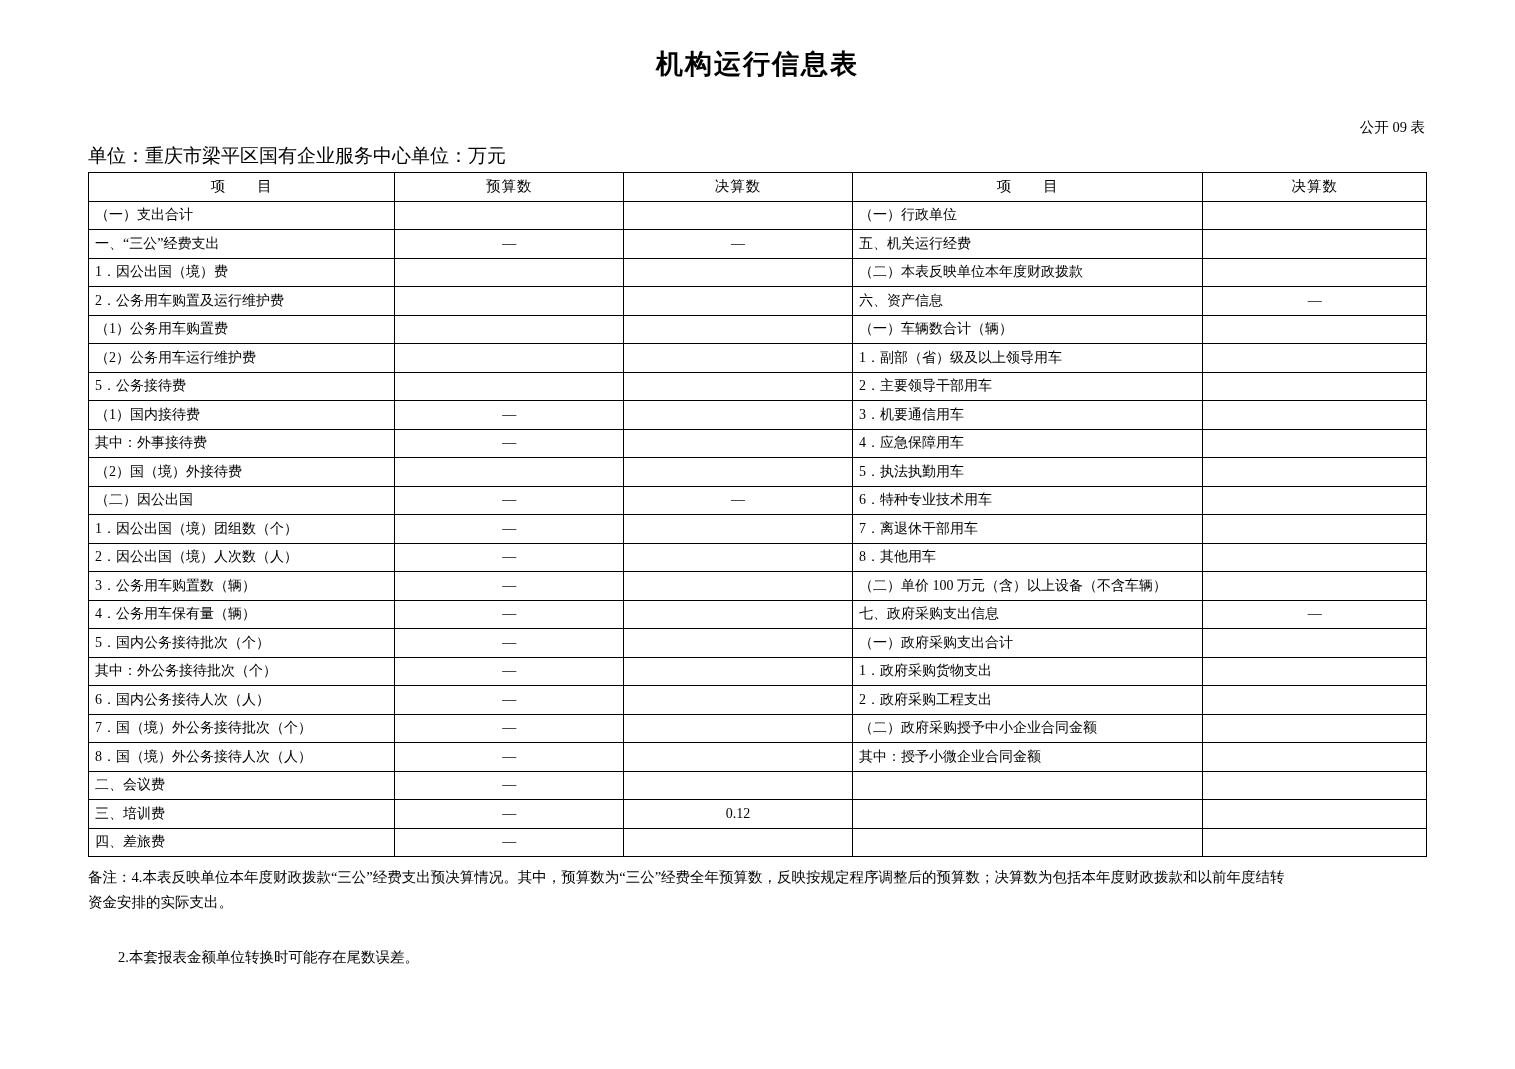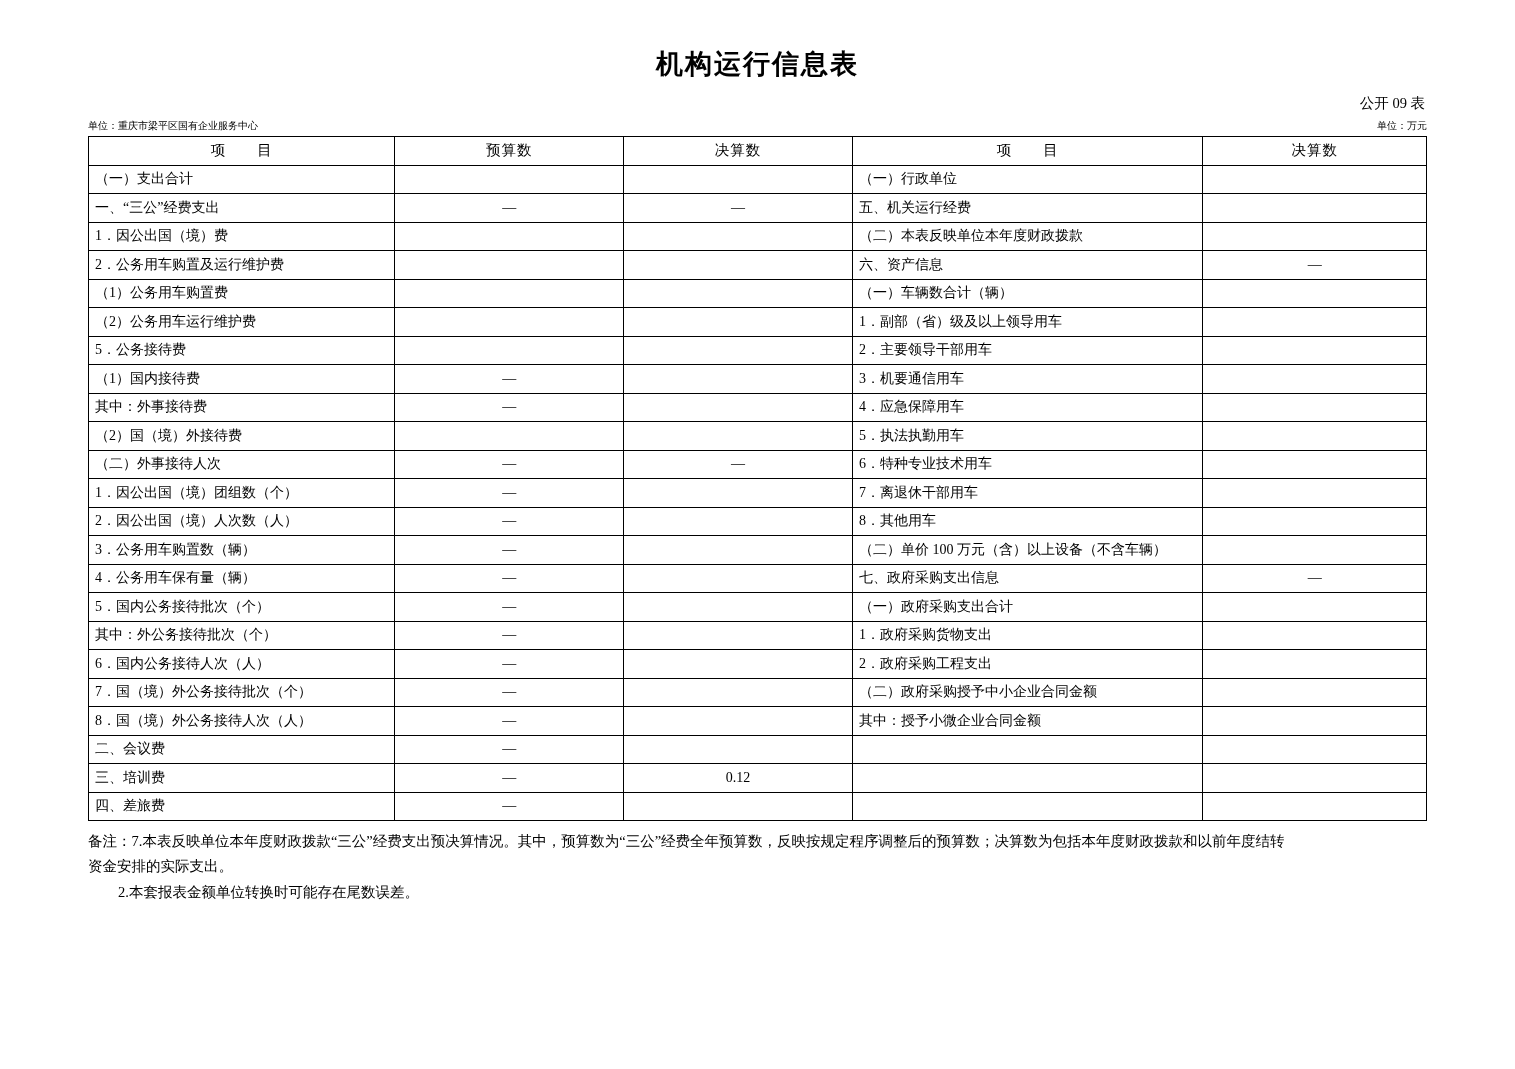--- a/index.html
+++ b/index.html
@@ -27,28 +27,27 @@
     font-size: 27px;
     font-weight: bold;
     letter-spacing: 2px;
     margin-top: 46px;
     margin-bottom: 0;
     font-family: "Liberation Serif", "DejaVu Serif", serif;
   }
   .form-code {
     text-align: right;
     font-size: 14.5px;
-    margin-top: 12px;
+    margin-top: 36px;
     margin-right: 2px;
   }
   .meta-row {
     display: flex;
-    justify-content: space-between;
     align-items: flex-end;
-    font-size: 10px;
+    font-size: 19px;
     margin-top: 6px;
     margin-bottom: 3px;
   }
   table.main {
     border-collapse: collapse;
     width: 100%;
     table-layout: fixed;
     font-size: 14px;
   }
   table.main td, table.main th {
@@ -78,21 +77,21 @@
   .lv2 { padding-left: 36px; }
   .lv3 { padding-left: 52px; }
   .lv4 { padding-left: 68px; }
 
   .notes {
     font-size: 14.5px;
     line-height: 1.75;
     margin-top: 8px;
   }
   .notes p { margin: 0; }
-  .notes .indent { text-indent: 30px; }
+  .notes .indent { text-indent: 30px; margin-top: 29px; }
   .page-number {
     position: absolute;
     bottom: 28px;
     left: 0;
     right: 0;
     text-align: center;
     font-size: 14.5px;
   }
 </style>
 </head>
@@ -184,21 +183,21 @@
           <td class="c-num3"></td>
         </tr>
         <tr>
           <td class="c-item lv3">（2）国（境）外接待费</td>
           <td class="c-num"></td>
           <td class="c-num2"></td>
           <td class="c-item2 lv2">5．执法执勤用车</td>
           <td class="c-num3"></td>
         </tr>
         <tr>
-          <td class="c-item lv1">（二）外事接待人次</td>
+          <td class="c-item lv1">（二）因公出国</td>
           <td class="c-num">—</td>
           <td class="c-num2">—</td>
           <td class="c-item2 lv2">6．特种专业技术用车</td>
           <td class="c-num3"></td>
         </tr>
         <tr>
           <td class="c-item lv2">1．因公出国（境）团组数（个）</td>
           <td class="c-num">—</td>
           <td class="c-num2"></td>
           <td class="c-item2 lv2">7．离退休干部用车</td>
@@ -278,19 +277,19 @@
           <td class="c-item lv0">四、差旅费</td>
           <td class="c-num">—</td>
           <td class="c-num2"></td>
           <td class="c-item2 lv0"></td>
           <td class="c-num3"></td>
         </tr>
       </tbody>
   </table>
 
   <div class="notes">
-    <p>备注：7.本表反映单位本年度财政拨款“三公”经费支出预决算情况。其中，预算数为“三公”经费全年预算数，反映按规定程序调整后的预算数；决算数为包括本年度财政拨款和以前年度结转</p>
+    <p>备注：4.本表反映单位本年度财政拨款“三公”经费支出预决算情况。其中，预算数为“三公”经费全年预算数，反映按规定程序调整后的预算数；决算数为包括本年度财政拨款和以前年度结转</p>
     <p>资金安排的实际支出。</p>
     <p class="indent">2.本套报表金额单位转换时可能存在尾数误差。</p>
   </div>
 
   <div class="page-number">－ 17 －</div>
 </div>
 
 </body></html>

